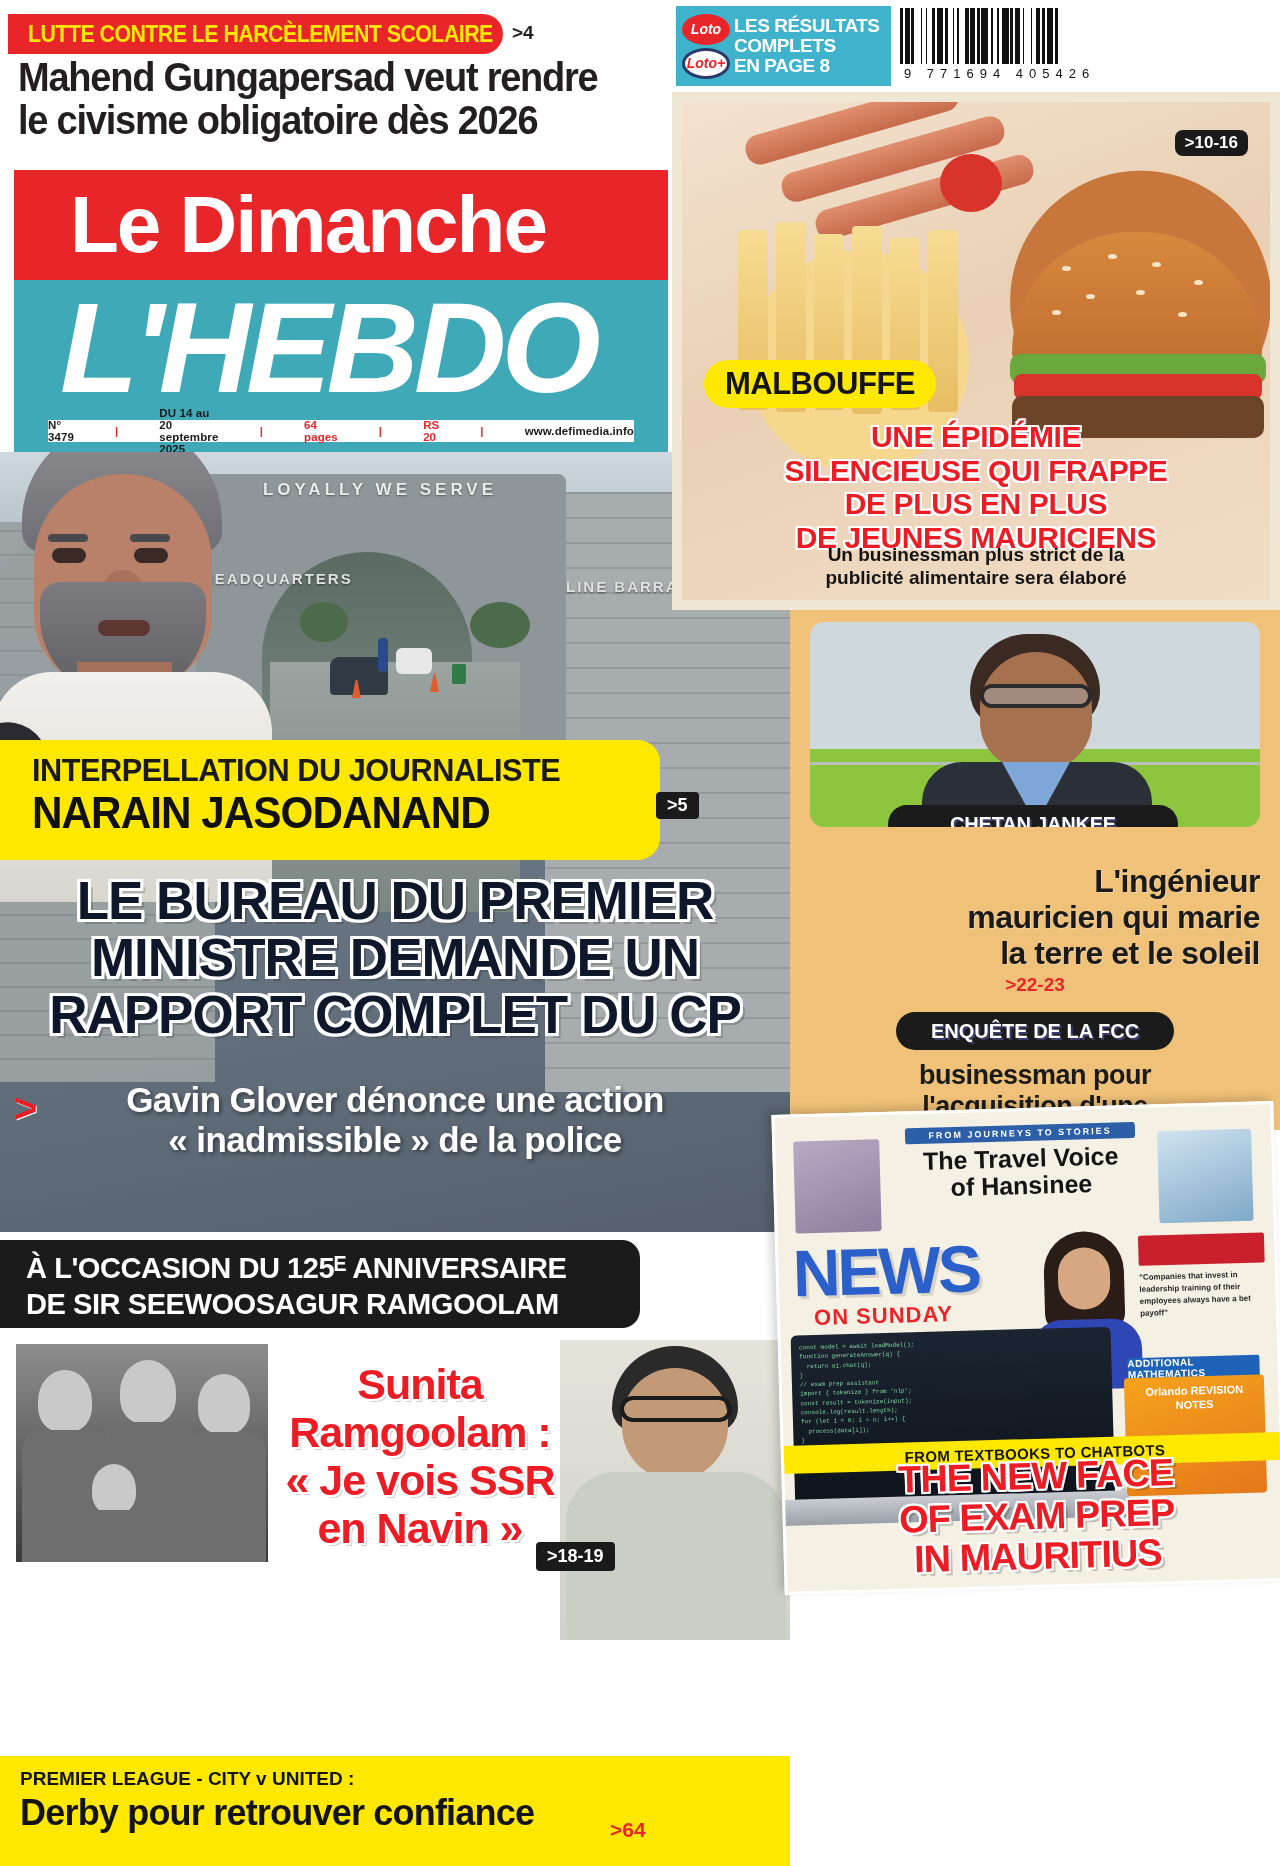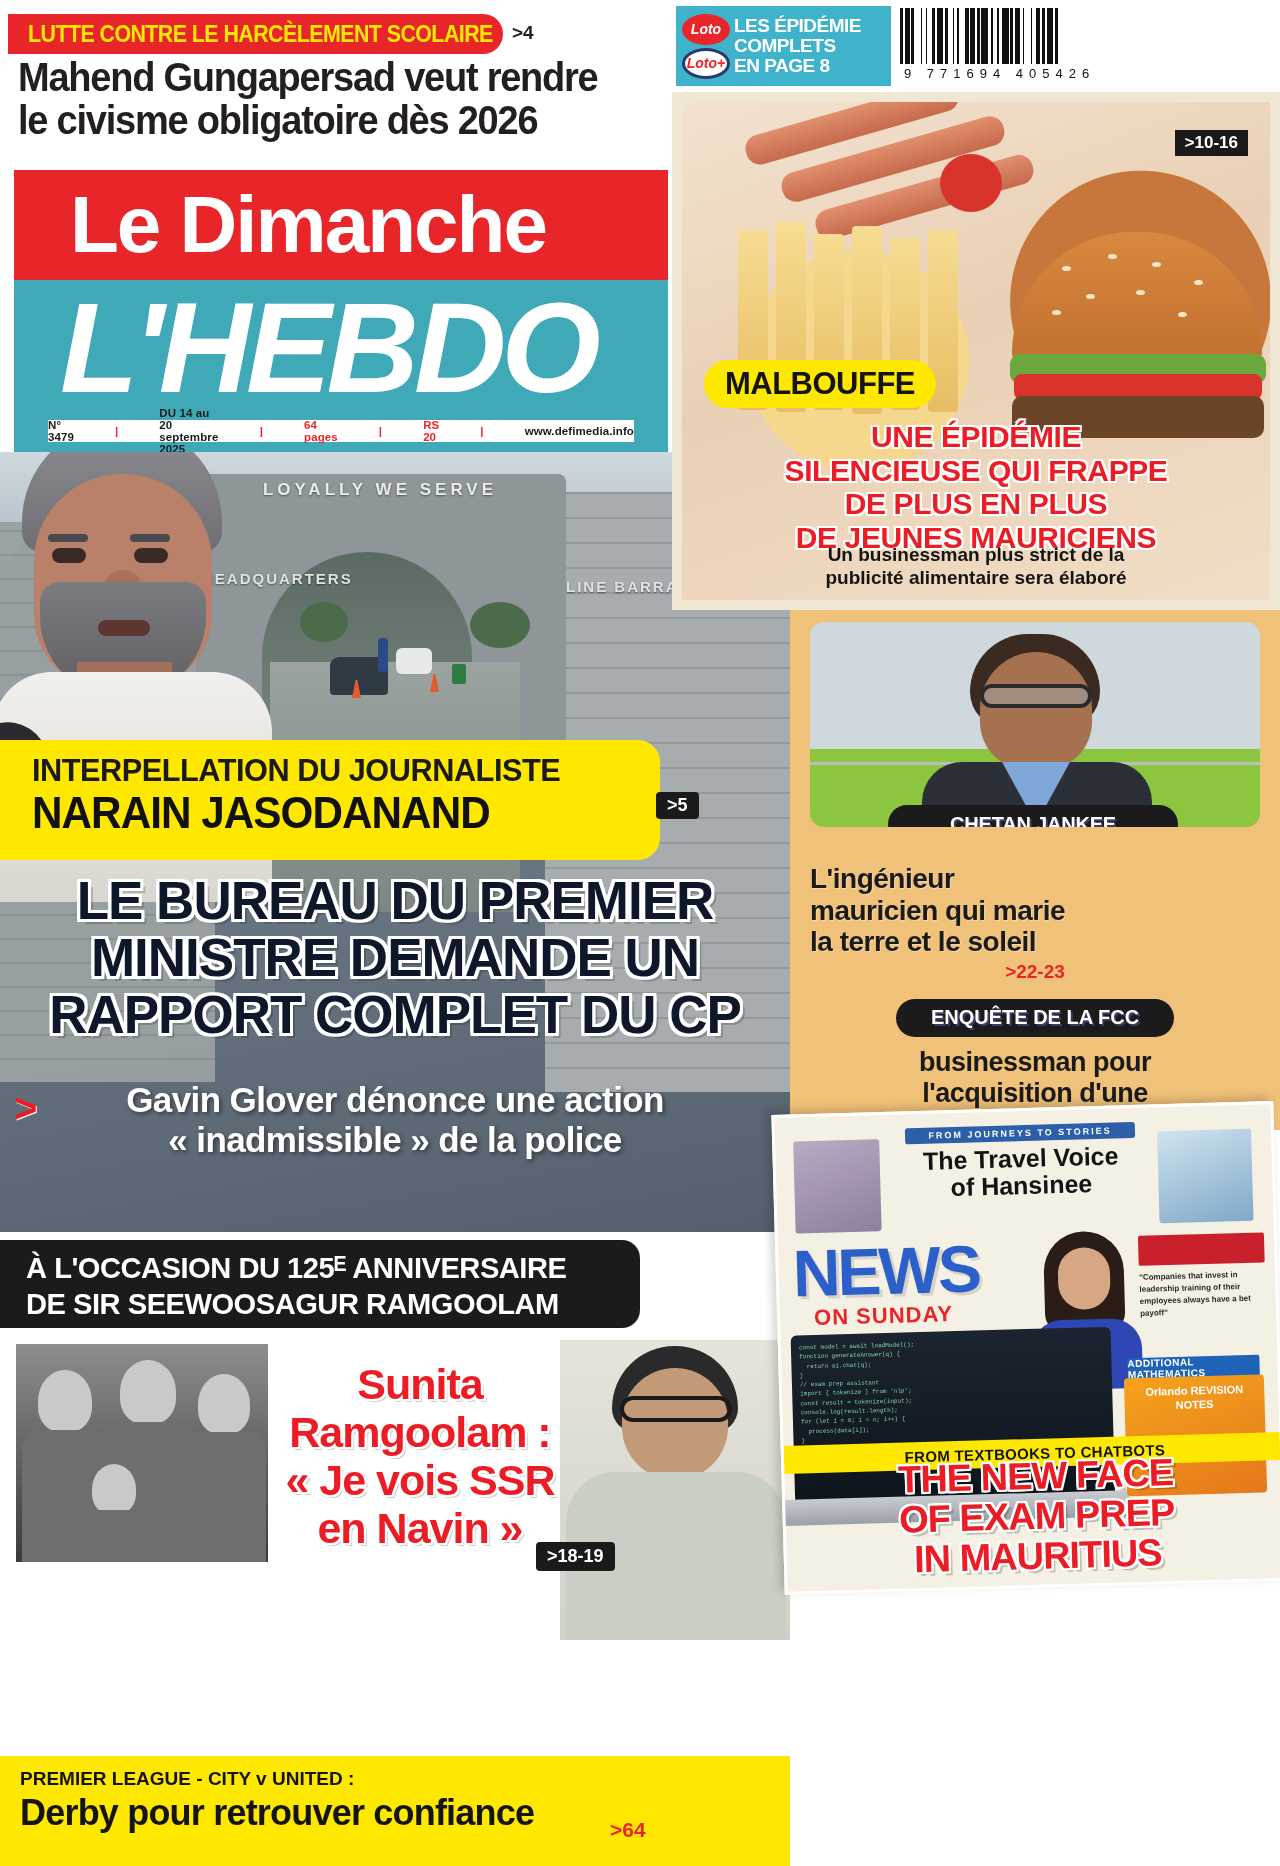--- a/index.html
+++ b/index.html
@@ -301,21 +301,21 @@
     text-shadow:-2px 0 0 #fff,2px 0 0 #fff,0 -2px 0 #fff,0 2px 0 #fff,
                 -2px -2px 0 #fff,2px -2px 0 #fff,-2px 2px 0 #fff,2px 2px 0 #fff;
   }
   .malb-sub {
     position:absolute; left:26px; bottom:10px; width:536px; text-align:center;
     font-size:19px; font-weight:bold; color:#141414; line-height:1.2;
   }
   .malb-chip {
     position:absolute; right:22px; top:28px;
     background:#1a1a1a; color:#fff; font-size:17px; font-weight:bold;
-    padding:3px 10px; border-radius:0; z-index:4;
+    padding:3px 10px; border-radius:8px; z-index:4;
   }
 
   
   .sidebar {
     position:absolute; left:790px; top:610px; width:490px; height:520px;
     background:#f0c178; padding:12px 20px;
   }
   .sb-photo {
     position:relative; width:450px; height:205px; margin:0 auto;
     border-radius:14px; overflow:hidden;
@@ -348,21 +348,21 @@
   .sb-namepill {
     position:absolute; left:78px; bottom:-16px; width:290px; height:38px;
     background:#1b1b1b; border-radius:19px;
     display:flex; align-items:center; justify-content:center;
   }
   .sb-namepill span {
     color:#fff; font-size:20px; font-weight:bold; letter-spacing:-0.2px;
     text-shadow:2px 2px 0 rgba(120,120,255,.35);
   }
   .sb-title {
-    margin-top:36px; text-align:left; font-size:28px; font-weight:bold;
+    margin-top:36px; text-align:right; font-size:32px; font-weight:bold;
     color:#1a1a1a; line-height:1.13; letter-spacing:-0.5px;
     text-shadow:1px 1px 0 rgba(255,255,255,.35);
   }
   .sb-pg { text-align:center; color:#e8262a; font-size:19px; font-weight:bold; margin-top:3px; }
 
   .sb-pill2 {
     margin:16px auto 0; width:278px; height:38px; background:#1b1b1b;
     border-radius:19px; display:flex; align-items:center; justify-content:center;
   }
   .sb-pill2 span {
@@ -528,21 +528,21 @@
     <div class="kicker-page">&gt;4</div>
 
     <div class="lede">Mahend Gungapersad veut rendre le civisme obligatoire dès 2026</div>
 
     <div class="loto-box">
       <div class="loto-logos">
         <div class="loto-badge one">Loto</div>
         <div class="loto-badge two">Loto+</div>
       </div>
       <div class="loto-text">
-        <div>LES ÉPIDÉMIE</div>
+        <div>LES RÉSULTATS</div>
         <div>COMPLETS</div>
         <div>EN PAGE 8</div>
       </div>
     </div>
 
     <div class="barcode-wrap">
       <div class="barcode-bars" id="barcodeBars">
           <div style="width:3.2px;background:#111;"></div>
           <div style="width:1.6px;background:#fff;"></div>
           <div style="width:4.800000000000001px;background:#111;"></div>

